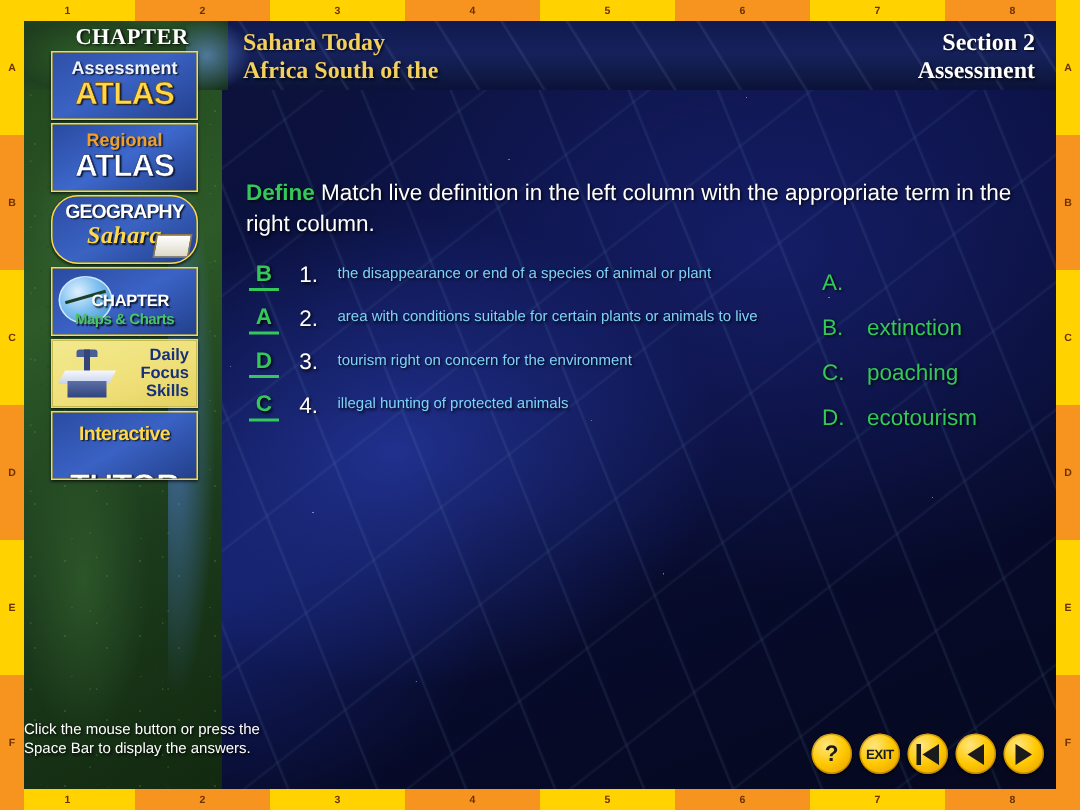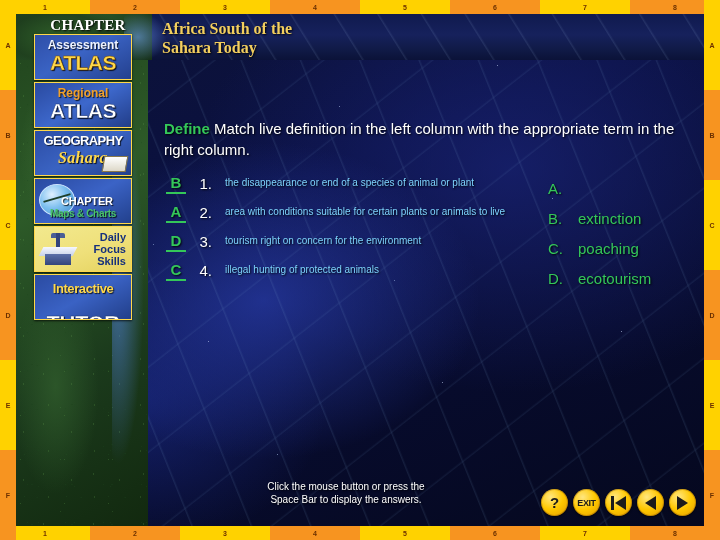--- a/index.html
+++ b/index.html
@@ -101,21 +101,21 @@
      background-size:44px 44px,38px 38px,50px 50px,42px 42px,46px 46px,40px 40px,48px 48px,36px 36px,52px 52px,44px 44px;}
   .sidebar-edge{position:absolute;right:-26px;top:0;width:62px;height:466px;
      background:radial-gradient(ellipse 34px 240px at 10% 48%, rgba(90,140,255,.55), rgba(30,60,180,0) 75%);}
 
   
   .sb-btn{position:absolute;left:18px;width:96px;border:1px solid #ffd84a;z-index:9;
      box-shadow:0 1px 2px rgba(0,0,0,.7);overflow:hidden;cursor:pointer;}
 
   .sb-ref{top:20px;height:44px;background:linear-gradient(150deg,#2f4fa8 0%,#3a63c4 45%,#24408e 100%);}
   .sb-reg{top:68px;height:44px;background:linear-gradient(150deg,#2a4aa0 0%,#3d68cc 50%,#223d88 100%);}
-  .sb-geo{top:116px;height:44px;background:linear-gradient(150deg,#2c4ca4 0%,#3a63c2 50%,#233f8c 100%);}
+  .sb-geo{top:116px;height:44px;background:linear-gradient(150deg,#2c4ca4 0%,#3a63c2 50%,#233f8c 100%);border-radius:18px;}
   .sb-map{top:164px;height:44px;background:linear-gradient(150deg,#2a4aa0 0%,#3b63c6 50%,#22408c 100%);}
   .sb-daily{top:212px;height:44px;background:linear-gradient(160deg,#f2e98e 0%,#efe07a 55%,#e4d25e 100%);}
   .sb-tutor{top:260px;height:44px;background:linear-gradient(150deg,#2b4ba2 0%,#3a62c4 50%,#223f8a 100%);}
 
   .sb-l1{position:absolute;width:100%;text-align:center;font-weight:bold;
      text-shadow:1px 1px 1px rgba(0,0,0,.8);}
   .sb-l2{position:absolute;width:100%;text-align:center;font-weight:bold;
      text-shadow:1px 1px 1px rgba(0,0,0,.85);}
 
   .ref-l1{top:3px;font-size:12px;color:#eef3ff;font-family:"Liberation Sans",sans-serif;}
@@ -179,21 +179,21 @@
      font-family:"Liberation Sans",sans-serif;text-shadow:1px 1px 2px rgba(0,0,0,.9);}
 
   .tlist{position:absolute;left:532px;top:165px;width:170px;z-index:10;}
   .trow{display:flex;align-items:flex-start;margin-bottom:10px;}
   .t-ltr{width:20px;flex:0 0 20px;font-size:15px;color:#34c759;line-height:20px;
      font-family:"Liberation Sans",sans-serif;text-shadow:1px 1px 2px rgba(0,0,0,.9);}
   .t-txt{flex:1;padding-left:10px;font-size:15px;color:#34c759;line-height:20px;
      font-family:"Liberation Sans",sans-serif;text-shadow:1px 1px 2px rgba(0,0,0,.9);}
 
   
-  .hint{position:absolute;left:0;bottom:20px;width:660px;text-align:center;z-index:10;
+  .hint{position:absolute;left:0;bottom:20px;width:660px;text-align:left;z-index:10;
      font-size:10px;color:#ffffff;line-height:13px;
      font-family:"Liberation Sans",sans-serif;text-shadow:1px 1px 2px rgba(0,0,0,.9);}
 
   .navbar{position:absolute;right:8px;bottom:10px;display:flex;gap:5px;z-index:12;}
   .navbtn{width:27px;height:27px;border-radius:50%;position:relative;cursor:pointer;
      background:radial-gradient(circle at 36% 30%,#ffe680 0%,#ffc800 48%,#e09a00 100%);
      box-shadow:0 1px 2px rgba(0,0,0,.75), inset 0 0 0 1px rgba(120,70,0,.35);
      display:flex;align-items:center;justify-content:center;}
   .navbtn span.gl{font-size:15px;font-weight:bold;color:#1b1b1b;line-height:1;
      font-family:"Liberation Sans",sans-serif;}
@@ -265,22 +265,26 @@
     <div class="header">
       <div class="header-lines"></div>
       <div class="header-foliage"></div>
       <div class="header-glow"></div>
     </div>
     <div class="chapter-box">
       <div class="chapter-word">CHAPTER</div>
       <div class="chapter-num">22</div>
     </div>
     <div class="unit-title">
+      <div>Sahara Today</div>
       <div>Africa South of the</div>
-      <div>Sahara Today</div>
+    </div>
+    <div class="section-title">
+      <div>Section 2</div>
+      <div>Assessment</div>
     </div>
 
 
     <div class="define-block">
       <span class="define-lbl">Define</span>
       <span>Match live definition in the left column with the appropriate term in the right column.</span>
     </div>
 
     <div class="qlist">
       <div class="qrow">

